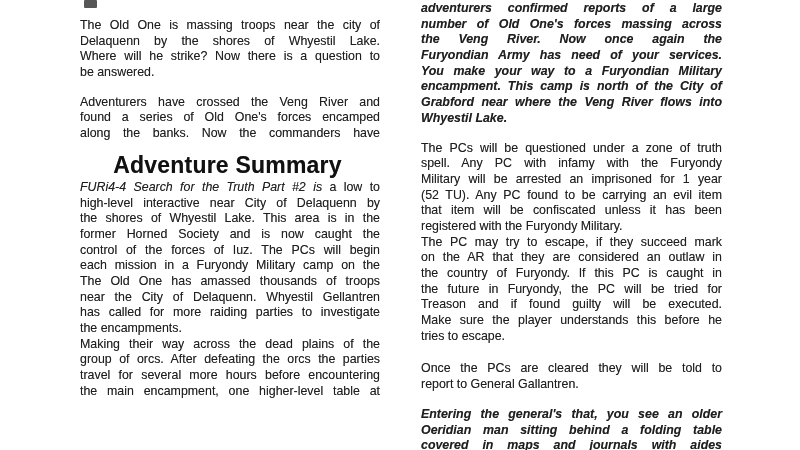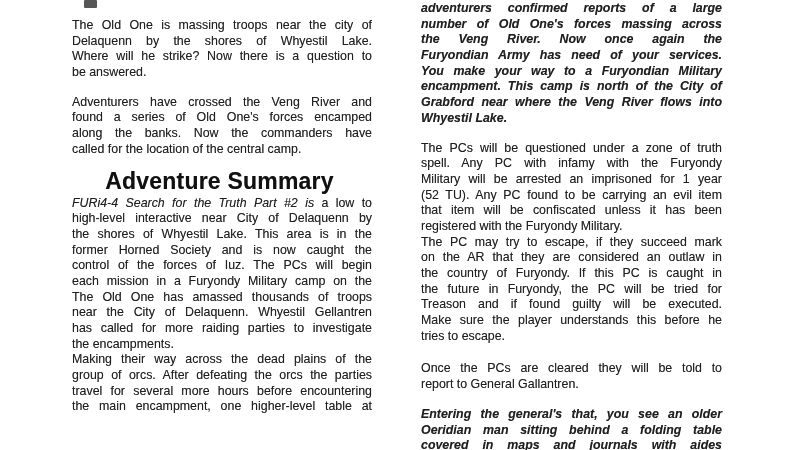--- a/index.html
+++ b/index.html
@@ -24,21 +24,21 @@
     border-radius:1px;
     filter:blur(.3px);
   }
   .col{
     position:absolute;
     font-size:12.4px;
     line-height:15.7px;
     color:#1f1f1f;
     text-shadow:0 0 .4px rgba(20,20,20,.45);
   }
-  .col-left{left:72px;top:18px;width:300px;}
+  .col-left{left:80px;top:18px;width:300px;}
   .col-right{left:421px;top:1px;width:301px;}
   .para{margin:0;}
   .para.gap-line{margin-top:14px;}
   .para.gap-large{margin-top:17px;}
   .tl{
     text-align:justify;
     text-align-last:justify;
     white-space:nowrap;
     height:15.7px;
   }
@@ -66,21 +66,20 @@
       <div class="para">
         <div class="tl">The Old One is massing troops near the city of</div>
         <div class="tl">Delaquenn by the shores of Whyestil Lake.</div>
         <div class="tl">Where will he strike?  Now there is a question to</div>
         <div class="tl last">be answered.</div>
       </div>
       <div class="para gap-line">
         <div class="tl">Adventurers have crossed the Veng River and</div>
         <div class="tl">found a series of Old One's forces encamped</div>
         <div class="tl">along the banks. Now the commanders have</div>
-        <div class="tl last">called for the location of the central camp.</div>
       </div>
       <div class="heading">Adventure Summary</div>
       <div class="para">
         <div class="tl"><span class="seg-i">FURi4-4 Search for the Truth  Part #2 is </span><span>a low to</span></div>
         <div class="tl">high-level interactive near City of Delaquenn by</div>
         <div class="tl">the shores of Whyestil Lake. This area is in the</div>
         <div class="tl">former Horned Society and is now caught the</div>
         <div class="tl">control of the forces of Iuz.  The PCs will begin</div>
         <div class="tl">each mission in a Furyondy Military camp on the</div>
       </div>

